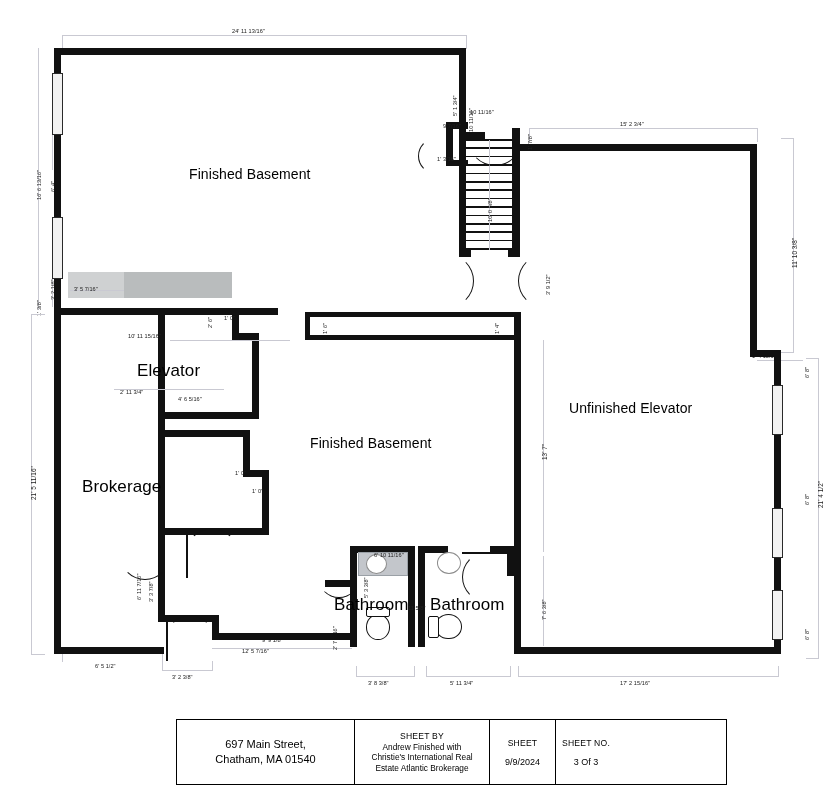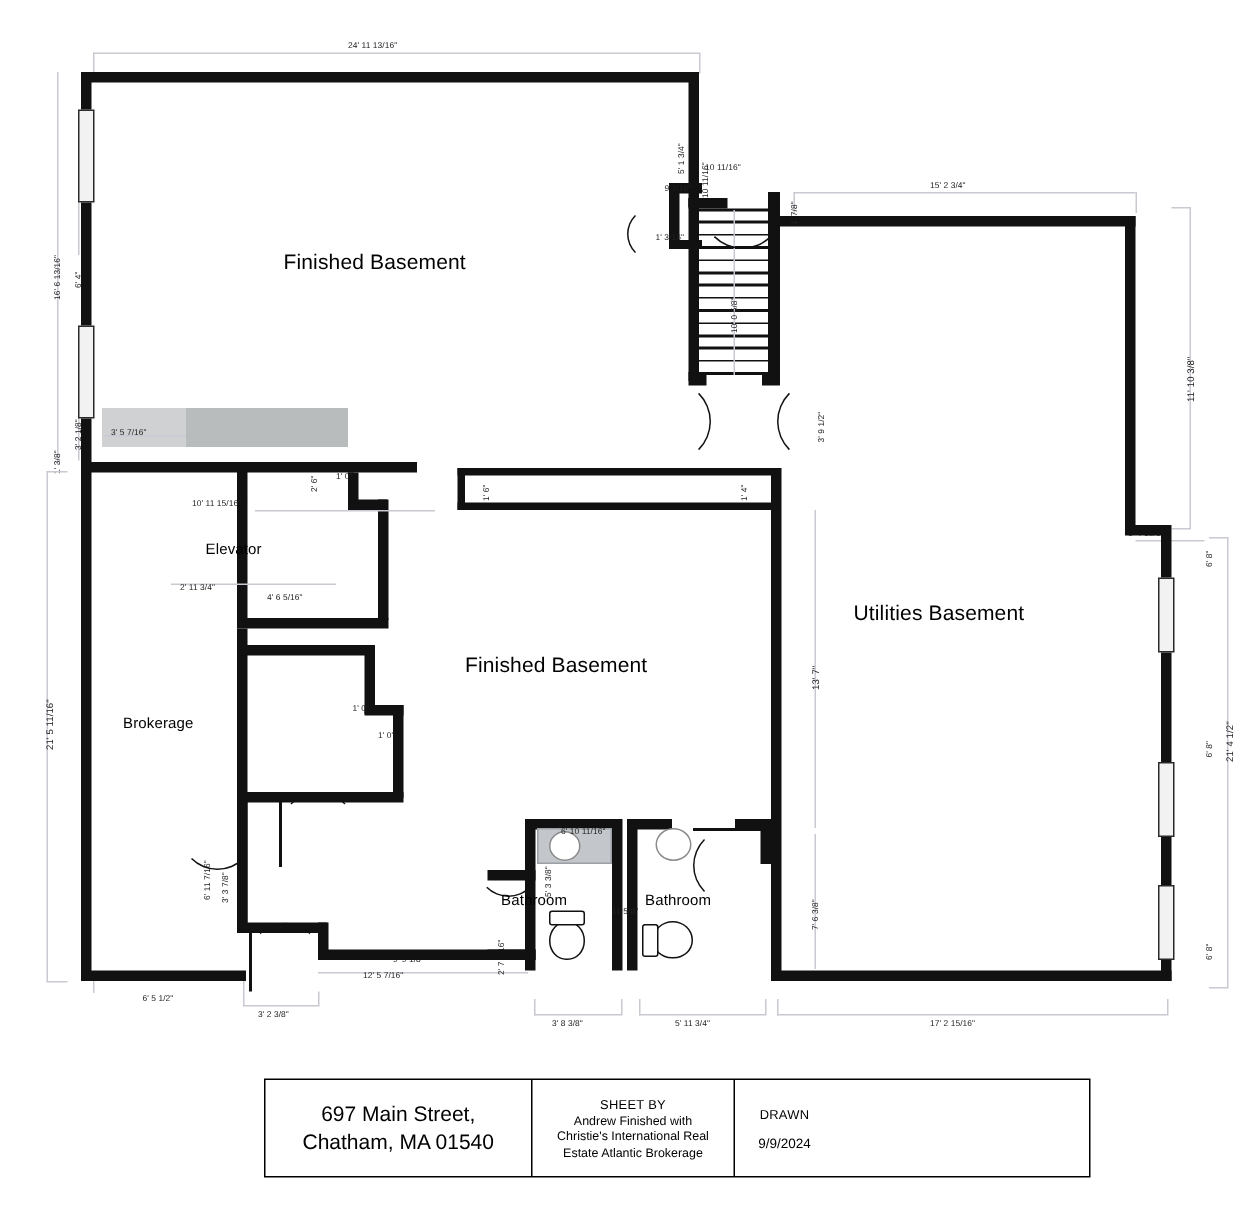--- a/index.html
+++ b/index.html
@@ -7,21 +7,21 @@
   #stage{position:relative;width:840px;height:809px;background:#fff;}
 
   
   .wall{position:absolute;background:#111111;}
 
   
   .win{position:absolute;background:#f2f2f2;border:1px solid #2a2a2a;box-sizing:border-box;}
 
   
   .rlabel{position:absolute;font-size:14px;color:#000;white-space:nowrap;letter-spacing:.1px;}
-  .rlabel.small{font-size:10px;}
+  .rlabel.small{font-size:17px;}
   .rlabel.multi{text-align:center;line-height:1.12;white-space:normal;}
 
   
   .dim{position:absolute;font-size:5.6px;color:#202020;white-space:nowrap;letter-spacing:.05px;}
   .dim.v{transform-origin:0 0;transform:rotate(-90deg);}
   .dim.big{font-size:6.4px;}
 
   
   .dline{position:absolute;background:#c9c9d2;}
   .dtick{position:absolute;background:#c9c9d2;}
@@ -48,21 +48,21 @@
   .sink{position:absolute;border:1.4px solid #8a8a8a;border-radius:50%;background:#fff;}
   .vanity{position:absolute;background:#c3c6cb;border:1px solid #9aa0a6;}
 
   
   #titleblock{position:absolute;left:176px;top:719px;width:551px;height:66px;
               border:1.6px solid #000;display:flex;background:#fff;box-sizing:border-box;}
   #titleblock .cell{border-right:1.4px solid #000;box-sizing:border-box;
                     display:flex;flex-direction:column;align-items:center;justify-content:center;
                     padding:2px 3px;text-align:center;}
   #titleblock .cell:last-child{border-right:none;}
-  .tb-addr{font-size:14px;line-height:1.35;font-weight:400;}
+  .tb-addr{font-size:11px;line-height:1.35;font-weight:400;}
   .tb-head{font-size:8.6px;letter-spacing:.2px;margin-bottom:1px;}
   .tb-body{font-size:8.3px;line-height:1.26;}
   .tb-val{font-size:9px;}
   .c-addr{width:178px;}
   .c-drawn{width:135px;}
   .c-notes{width:112px;}
   .c-date{width:66px;}
   .c-sheet{width:60px;}
 </style>
 </head>
@@ -280,36 +280,40 @@
   <div class="dim" style="left:235px;top:470px;">1' 0"</div>
   <div class="dim" style="left:252px;top:488px;">1' 0"</div>
   <div class="dim v" style="left:136px;top:600px;">6' 11 7/16"</div>
   <div class="dim v" style="left:148px;top:602px;">3' 3 7/8"</div>
   <div class="dim" style="left:374px;top:552px;">6' 10 11/16"</div>
   <div class="dim v" style="left:363px;top:598px;">5' 3 3/8"</div>
   <div class="dim" style="left:408px;top:605px;">11 5/8"</div>
 
   <div class="rlabel" style="left:189px;top:166px;">Finished Basement</div>
   <div class="rlabel" style="left:310px;top:435px;">Finished Basement</div>
-  <div class="rlabel" style="left:569px;top:400px;">Utilities Basement</div>
+  <div class="rlabel" style="left:569px;top:400px;">Unfinished Elevator</div>
   <div class="rlabel small" style="left:137px;top:361px;">Elevator</div>
   <div class="rlabel small" style="left:82px;top:477px;">Brokerage</div>
   <div class="rlabel small" style="left:334px;top:595px;">Bathroom</div>
   <div class="rlabel small" style="left:430px;top:595px;">Bathroom</div>
 
   <div id="titleblock">
     <div class="cell c-addr">
       <div class="tb-addr">697 Main Street,</div>
       <div class="tb-addr">Chatham, MA 01540</div>
     </div>
     <div class="cell c-drawn">
       <div class="tb-head">SHEET BY</div>
       <div class="tb-body">Andrew Finished with</div>
       <div class="tb-body">Christie's International Real</div>
       <div class="tb-body">Estate Atlantic Brokerage</div>
     </div>
     <div class="cell c-date">
-      <div class="tb-head">DRAWN</div>
+      <div class="tb-head">SHEET</div>
       <div class="tb-val" style="margin-top:8px;">9/9/2024</div>
     </div>
+    <div class="cell c-sheet">
+      <div class="tb-head">SHEET NO.</div>
+      <div class="tb-val" style="margin-top:8px;">3 Of 3</div>
+    </div>
   </div>
 
 </div>
 
 </body></html>

